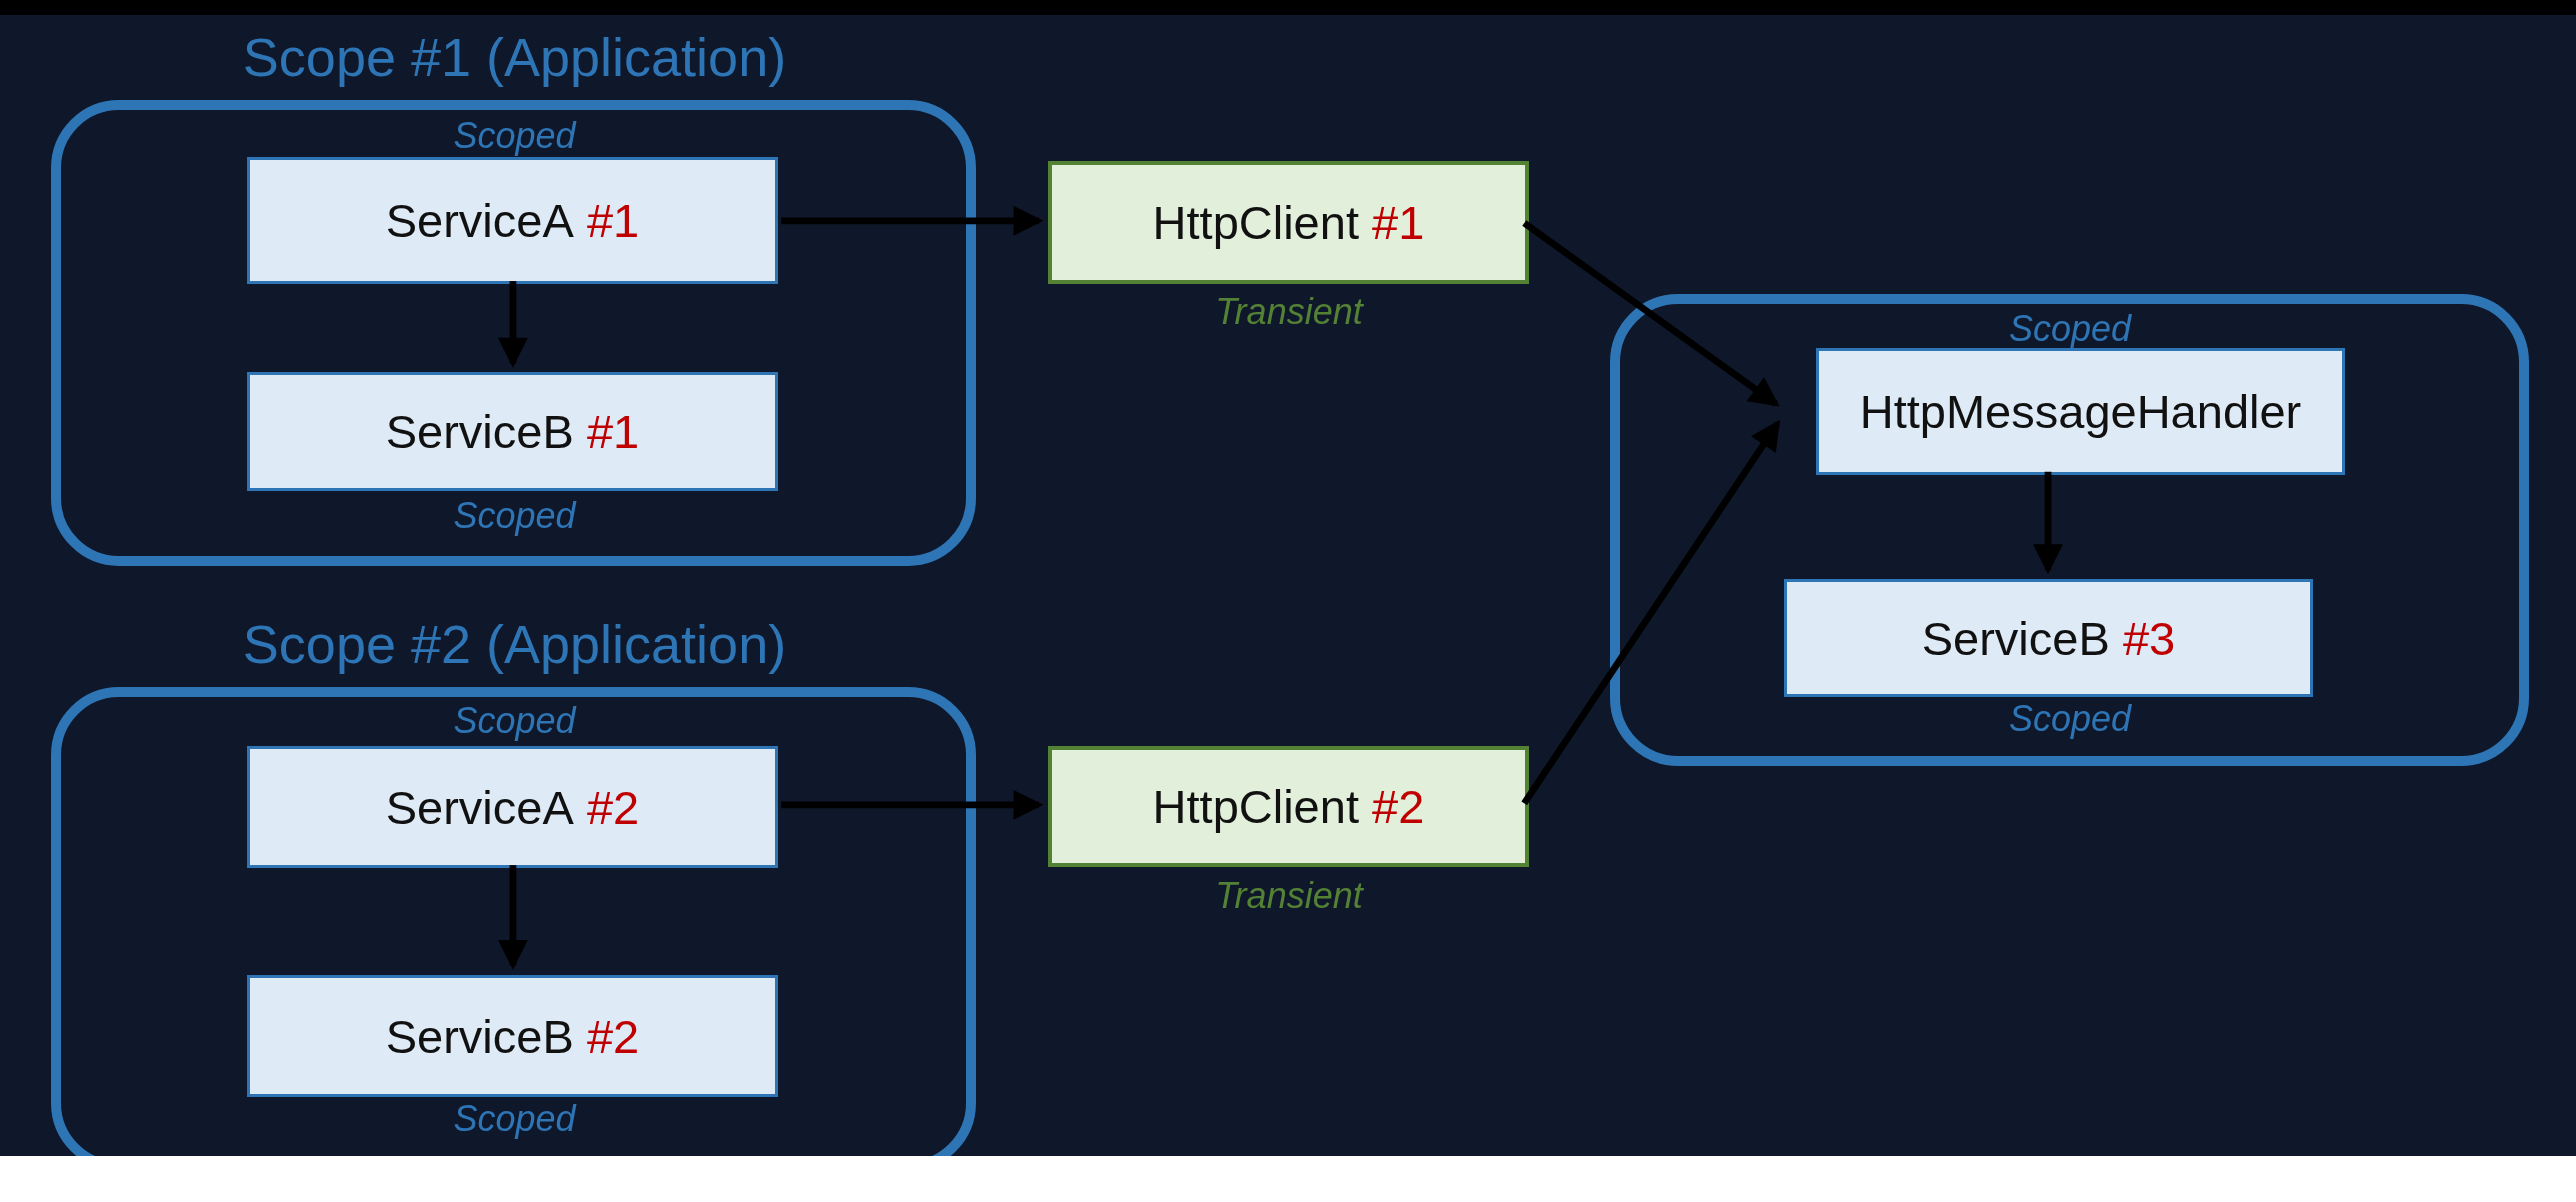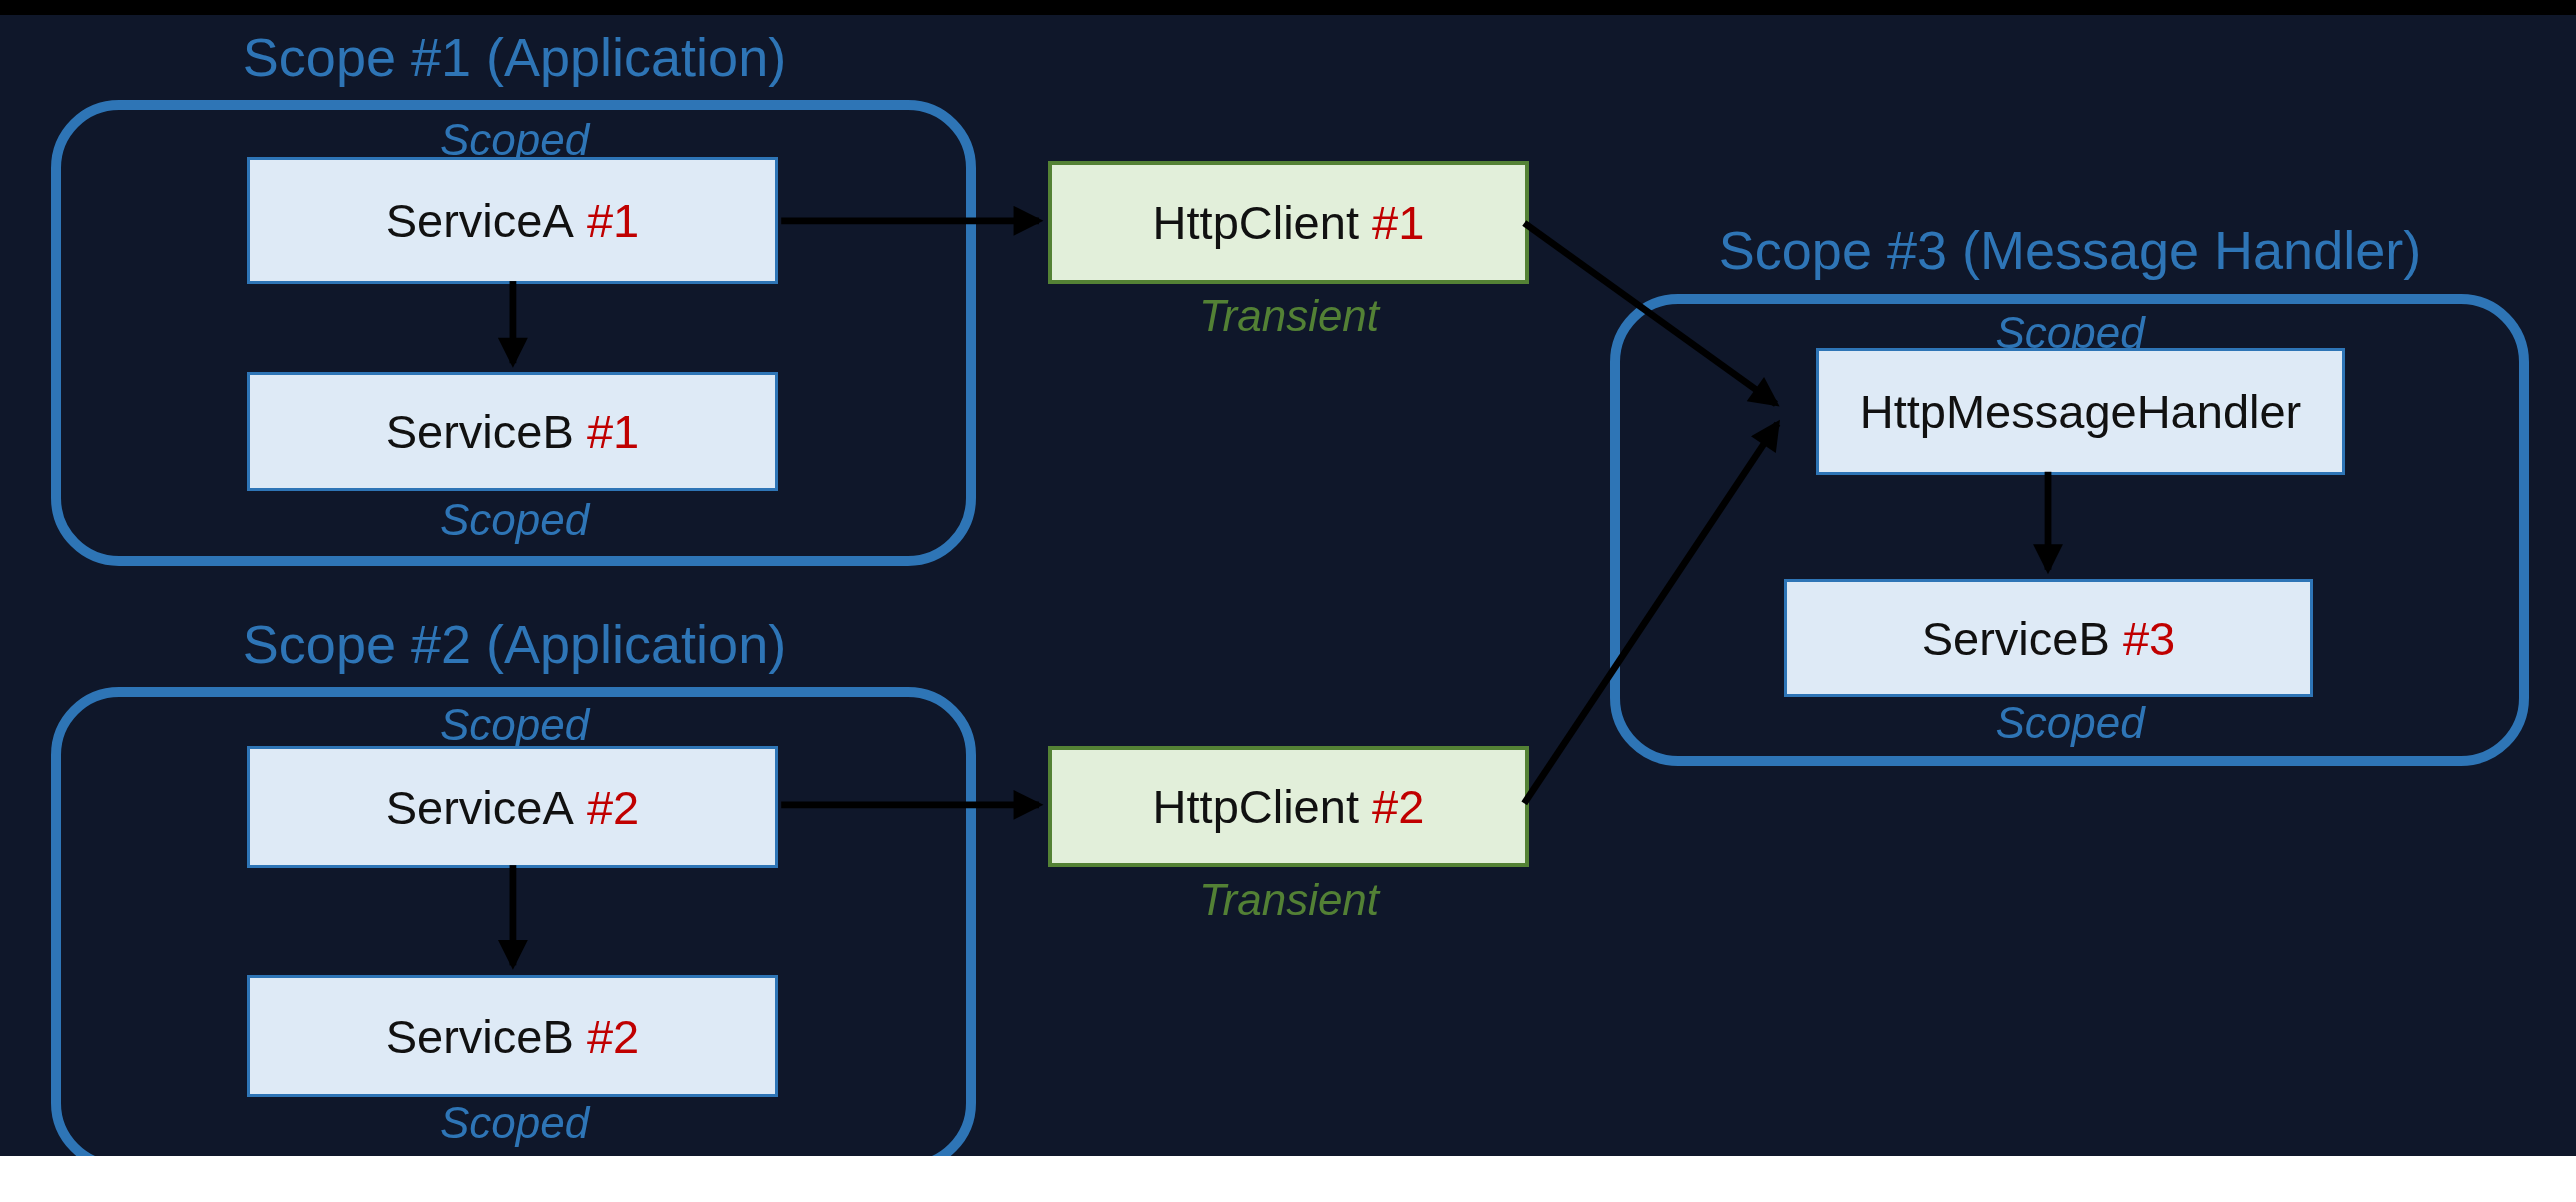--- a/index.html
+++ b/index.html
@@ -23,21 +23,21 @@
   .scope-title {
     position:absolute;
     font-size:54px;
     color:#2E75B6;
     text-align:center;
     white-space:nowrap;
     line-height:1;
   }
   .scoped-label, .lifetime-label {
     position:absolute;
-    font-size:44px;
+    font-size:36px;
     font-style:italic;
     text-align:center;
     line-height:1;
     white-space:nowrap;
   }
   .scoped-label { color:#2E75B6; }
   .lifetime-label { color:#538135; }
 
   .node {
     position:absolute;
@@ -101,21 +101,20 @@
     <span class="badge">#1</span>
   </div>
   <div class="lifetime-label" style="left:1048px; top:294px; width:482px;">Transient</div>
 
   <div class="node node-green" style="left:1048px; top:746px; width:473px; height:113px;">
     <span>HttpClient</span>
     <span class="badge">#2</span>
   </div>
   <div class="lifetime-label" style="left:1048px; top:878px; width:482px;">Transient</div>
 
-  <div class="scope-title" style="left:1610px; top:223px; width:920px;">Scope #3 (Message Handler)</div>
 
   <div class="scope" style="left:1610px; top:294px; width:899px; height:452px;"></div>
 
   <div class="scoped-label" style="left:1610px; top:311px; width:920px;">Scoped</div>
 
   <div class="node node-blue" style="left:1784px; top:348px; width:523px; height:121px;margin-left:32px;">
     <span>HttpMessageHandler</span>
   </div>
 
   <div class="node node-blue" style="left:1784px; top:579px; width:523px; height:112px;">

